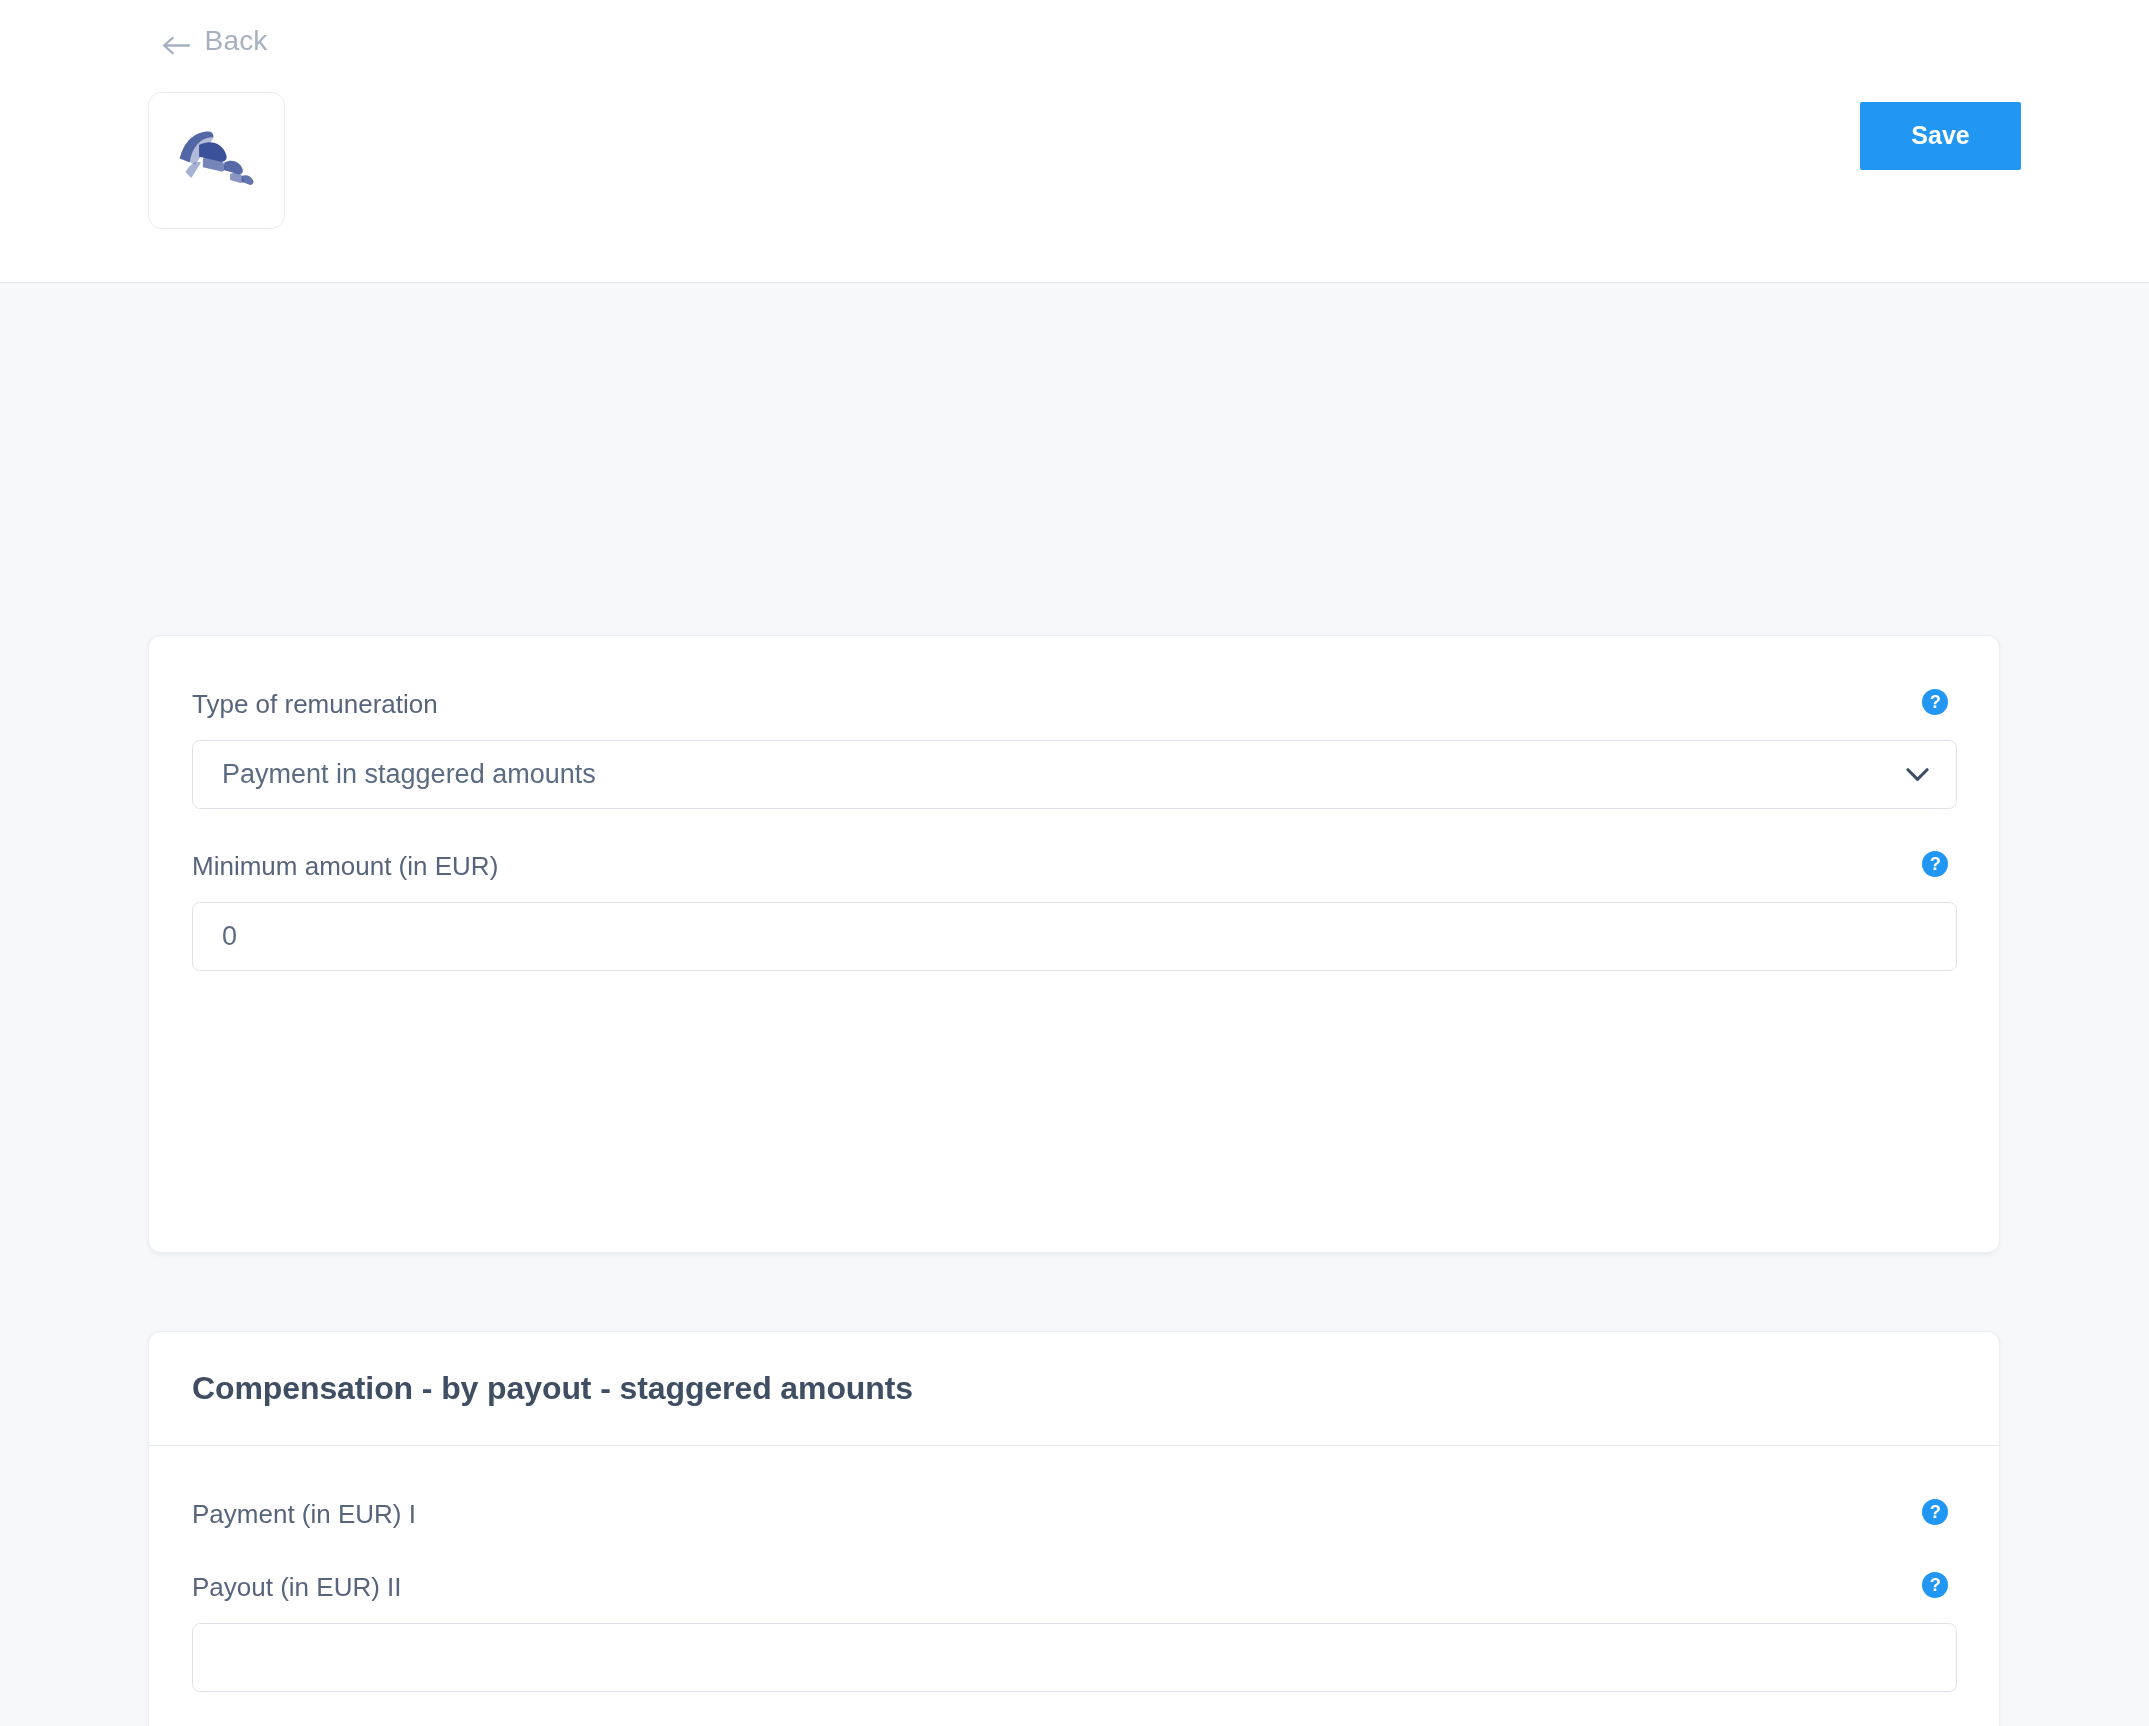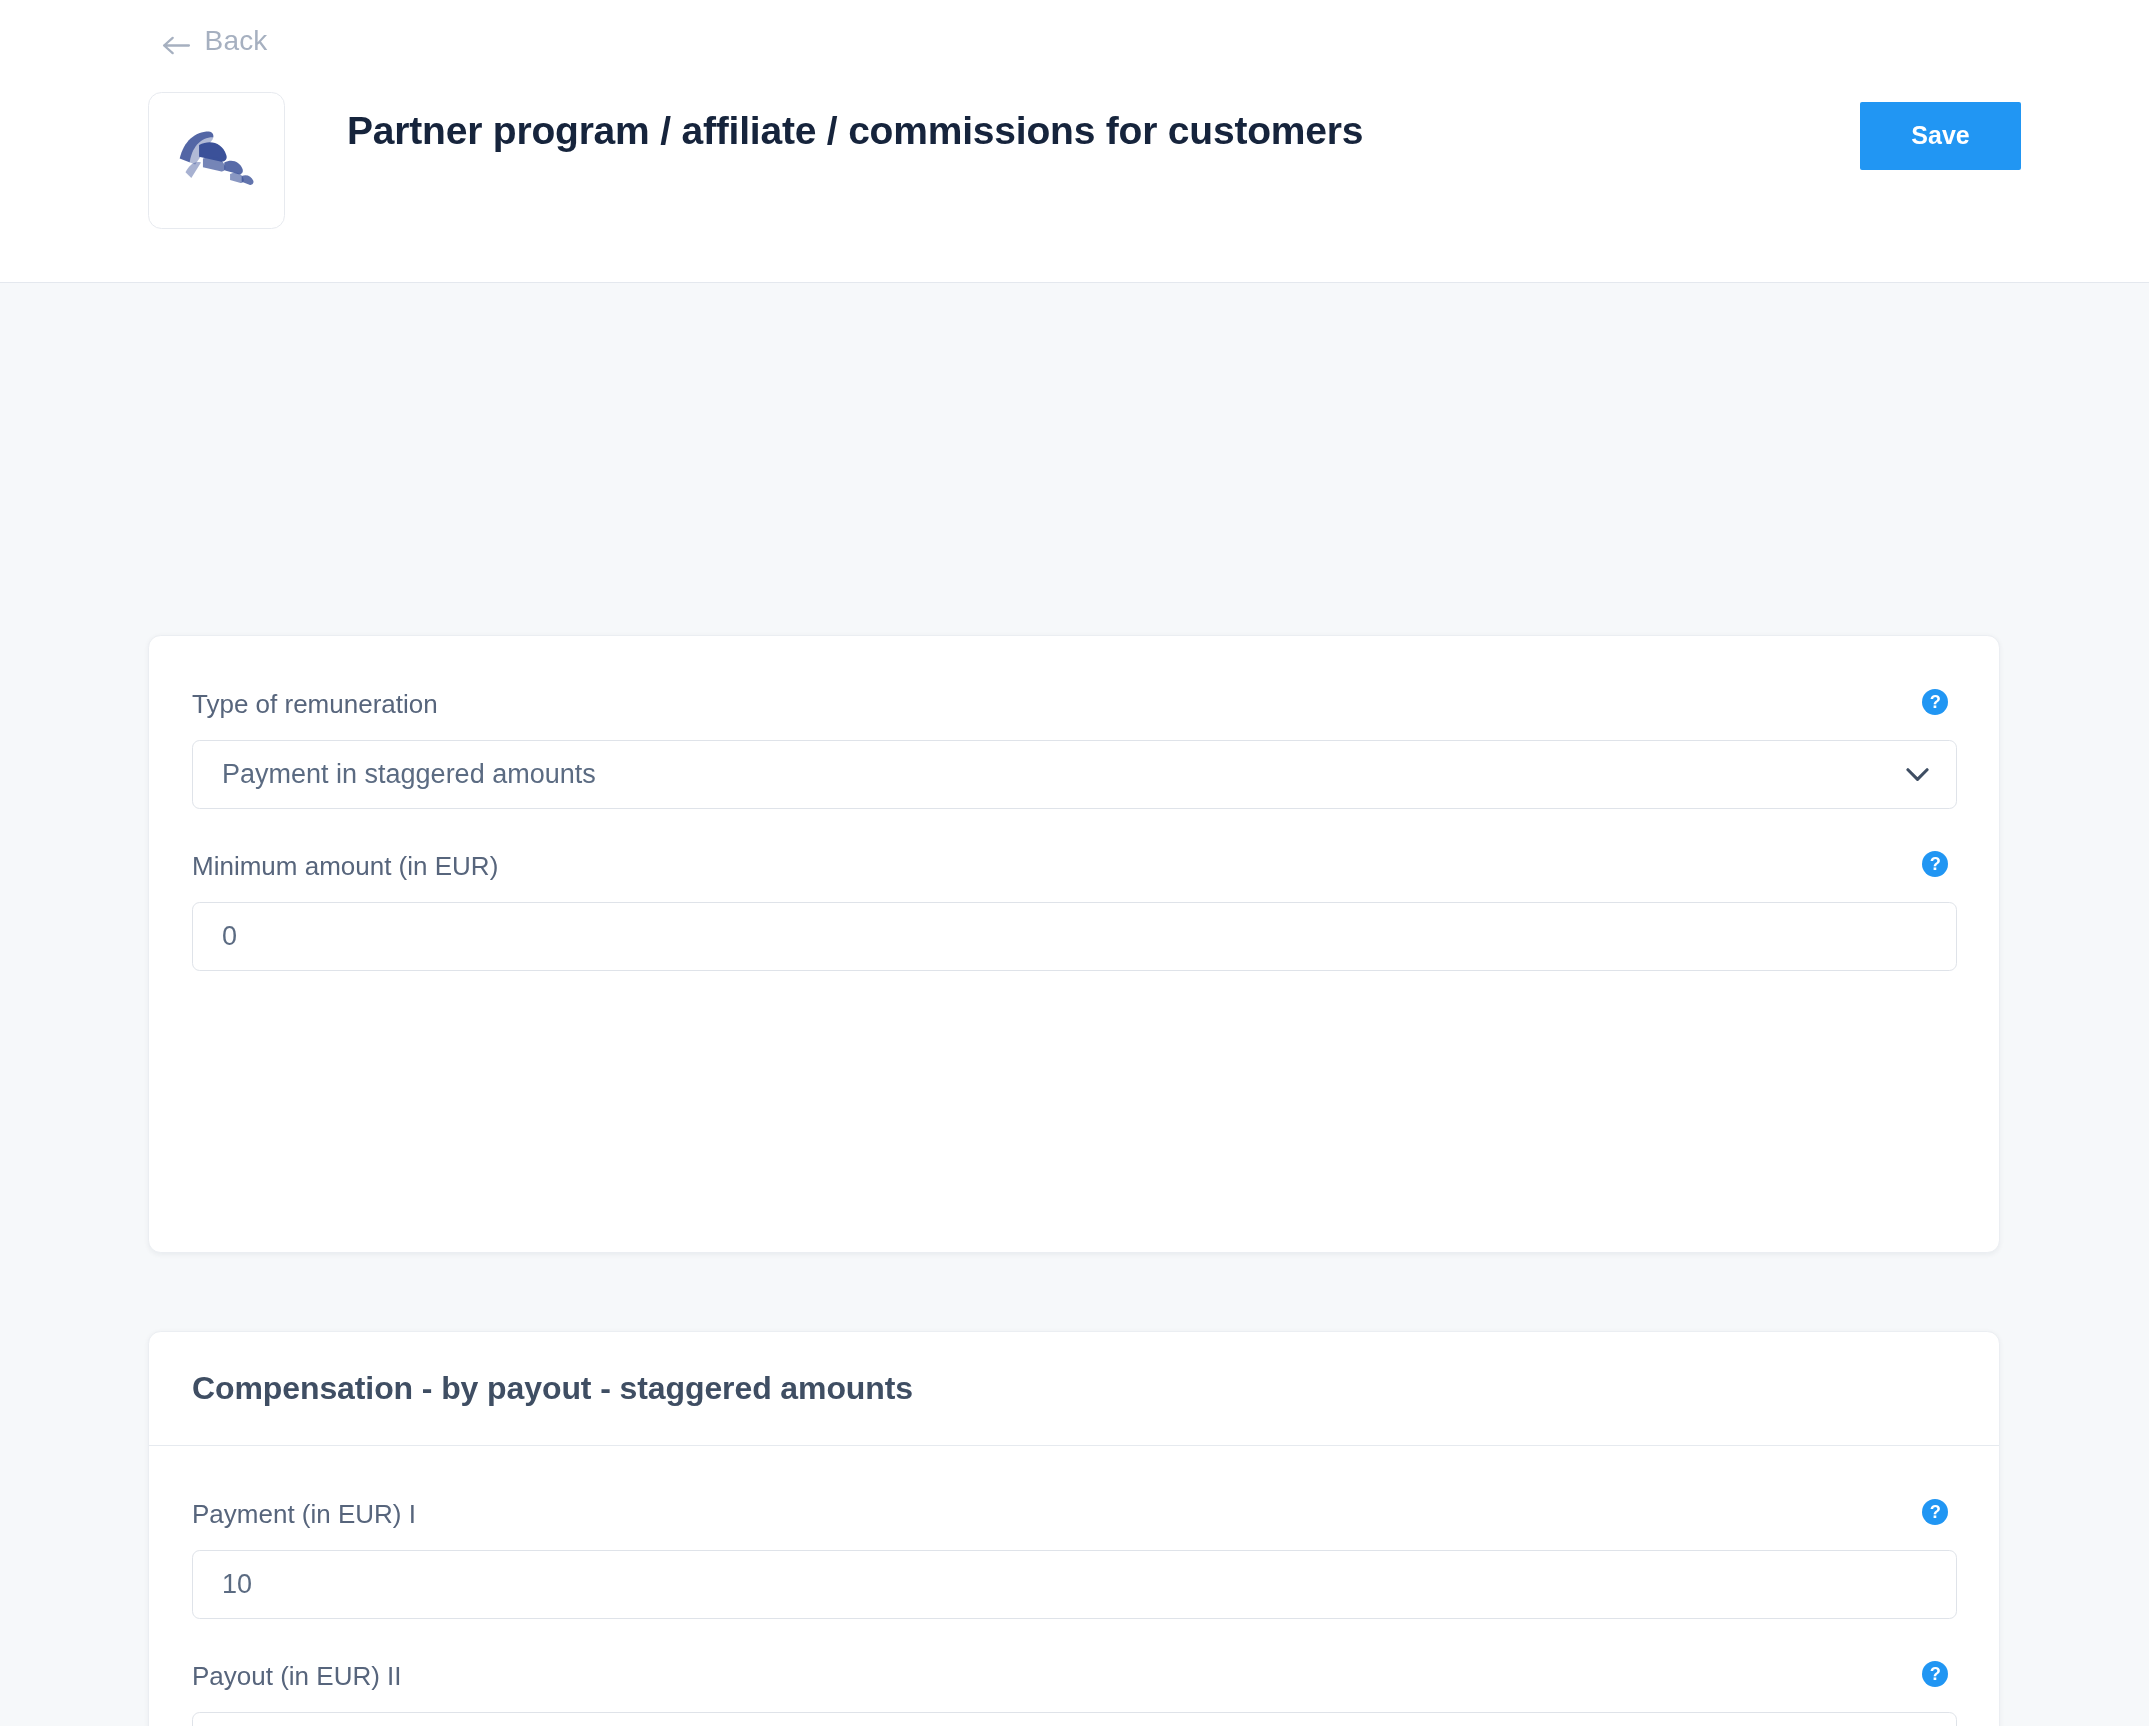--- a/index.html
+++ b/index.html
@@ -225,21 +225,20 @@
             <path d="M56 50 C64 46 72 49 75 57 C76 61 73 63 70 62 L56 58 Z" opacity=".85"></path>
             <path d="M62 62 C68 59 74 61 76 67 C77 70 74 72 72 71 L62 68 Z" opacity=".6"></path>
             <path d="M74 64 C79 62 84 64 86 69 C87 72 84 74 82 73 L74 70 Z" opacity=".8"></path>
             <path d="M16 60 C20 52 26 48 32 50 L22 66 Z" opacity=".45"></path>
           </g>
         </svg>
       </span>
     </div>
 
     <div class="app-meta">
-      <div class="app-title">Partner program / affiliate / commissions for customers</div>
     </div>
 
     <button class="save-button">Save</button>
   </div>
 </div>
 
 <div class="page">
 
   <div class="card card-1">
     <div class="card-body">
@@ -276,23 +275,20 @@
     <div class="card-head">
       <div class="card-title">Compensation - by payout - staggered amounts</div>
     </div>
     <div class="card-body">
 
       <div class="field">
         <div class="field-label-row">
           <span class="field-label">Payment (in EUR) I</span>
           <span class="help-icon">?</span>
         </div>
-        <div class="control">
-          <span class="control-value">10</span>
-        </div>
       </div>
 
       <div class="field">
         <div class="field-label-row">
           <span class="field-label">Payout (in EUR) II</span>
           <span class="help-icon">?</span>
         </div>
         <div class="control">
           
         </div>

